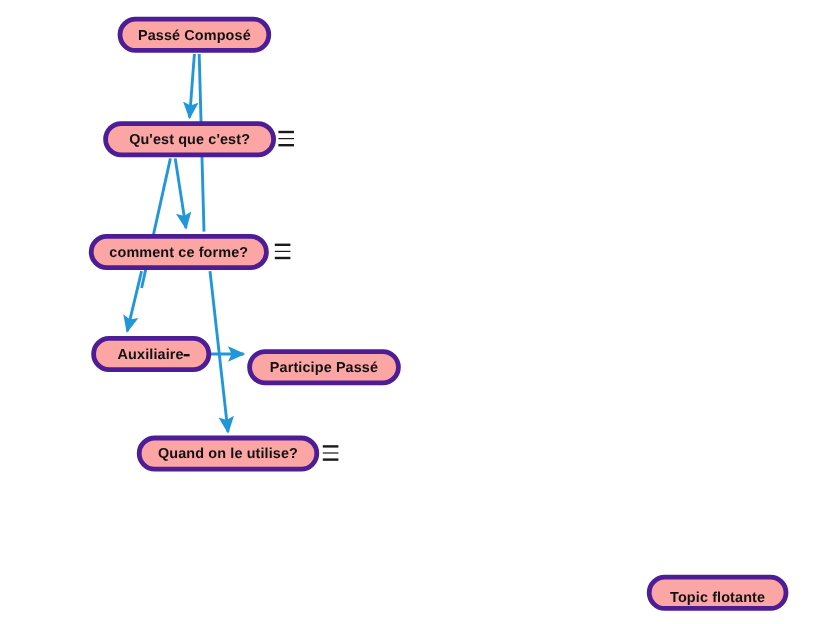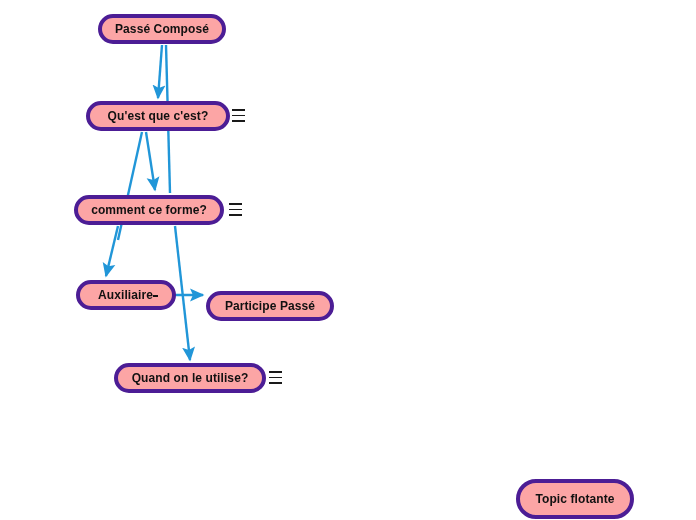--- a/index.html
+++ b/index.html
@@ -133,17 +133,17 @@
 
   <div class="node" style="left:114px; top:363px; width:152px; height:30px;">
     <span class="node-label">Quand on le utilise?</span>
   </div>
   <span class="menu-icon" style="left:269px; top:371px;">
     <i></i>
       <i></i>
       <i></i>
   </span>
 
-  <div class="node" style="left:516px; top:479px; width:118px; height:40px;">
+  <div class="node" style="left:539px; top:479px; width:118px; height:30px;align-items:flex-end;">
     <span class="node-label">Topic flotante</span>
   </div>
 
 </div>
 
 </body></html>

